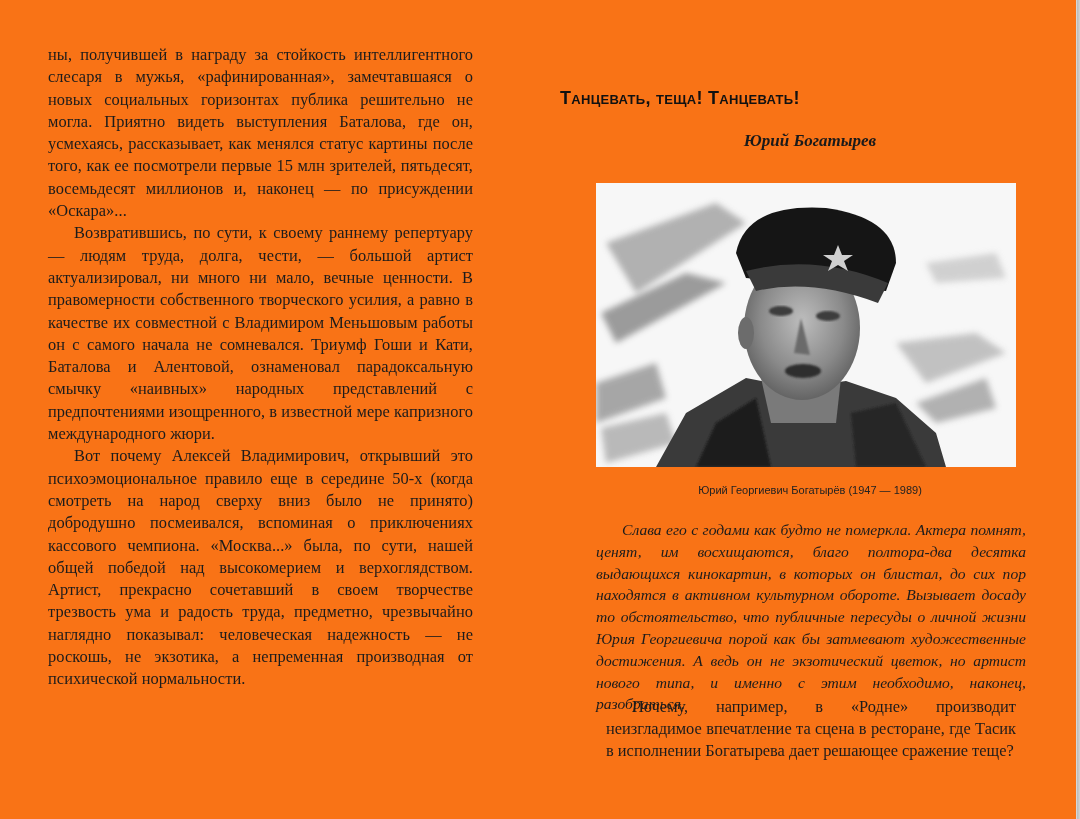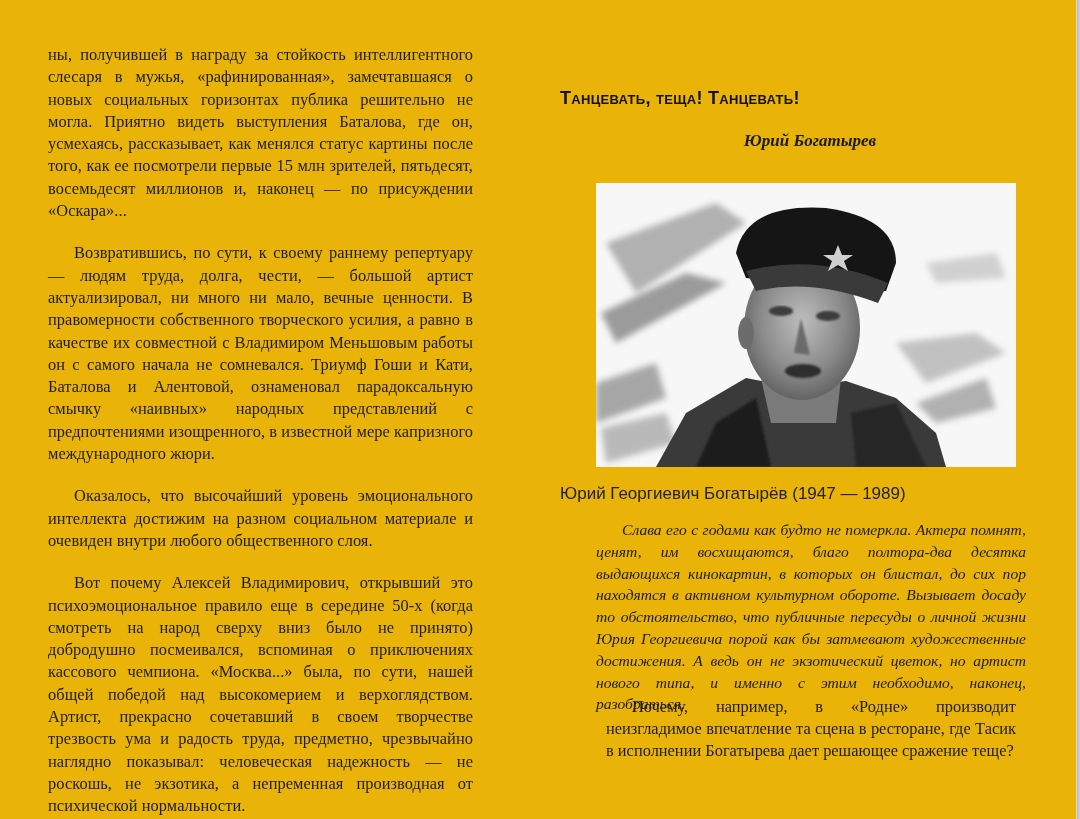--- a/index.html
+++ b/index.html
@@ -2,55 +2,55 @@
 <html><head>
 <meta charset="utf-8">
 <style>
   html, body { margin: 0; padding: 0; }
   body {
     width: 1080px; height: 819px; overflow: hidden;
     background: #fdfdfd; position: relative;
     font-family: "DejaVu Serif", "Liberation Serif", serif;
     color: #1c1c1c;
   }
-  .spread { position: absolute; inset: 0; background: #eab308; }
+  .spread { position: absolute; inset: 0; background: #f97316; }
   .right-edge {
     position: absolute; top: 0; right: 0; width: 4px; height: 819px;
     background: linear-gradient(to right, #e4e4e4, #bdbdbd 40%, #d6d6d6);
   }
   .page { position: absolute; top: 0; }
   .page-left { left: 0; width: 520px; height: 819px; }
   .page-right { left: 560px; width: 500px; height: 819px; }
 
   .col-left {
     position: absolute; left: 48px; top: 44px; width: 425px;
     font-family: "Liberation Serif", serif; font-size: 16.4px; line-height: 22.3px;
     text-align: justify; letter-spacing: 0.05px;
   }
   .col-left p { margin: 0; text-indent: 0; }
-  .col-left p.indent { text-indent: 26px; margin-top: 20px; }
+  .col-left p.indent { text-indent: 26px; }
 
   .heading {
     position: absolute; left: 0; width: 500px; top: 88px; text-align: left;
     font-family: "Liberation Sans", sans-serif; font-weight: bold; font-size: 18px;
     font-variant: small-caps; letter-spacing: 0.3px; color: #111;
   }
   .author {
     position: absolute; left: 0; width: 500px; top: 131px; text-align: center;
     font-family: "Liberation Serif", serif; font-style: italic; font-weight: bold;
     font-size: 17px; color: #1a1a1a;
   }
   .photo {
     position: absolute; left: 36px; top: 183px; width: 420px; height: 284px;
     background: #f6f6f6; overflow: hidden;
   }
   .photo svg { display: block; }
   .caption {
-    position: absolute; left: 0; width: 500px; top: 484px; 
-    font-family: "Liberation Sans", sans-serif; font-size: 17px; color: #222;
+    position: absolute; left: 0; width: 500px; top: 484px; text-align: center;
+    font-family: "Liberation Sans", sans-serif; font-size: 11px; color: #222;
   }
   .intro {
     position: absolute; left: 36px; top: 519px; width: 430px;
     font-family: "Liberation Serif", serif; font-style: italic; font-size: 15.6px;
     line-height: 21.8px; text-align: justify; color: #1c1c1c;
   }
   .intro p { margin: 0; text-indent: 26px; }
   .body-right {
     position: absolute; left: 36px; top: 686px; width: 430px;
     font-family: "Liberation Serif", serif; font-size: 16.4px; line-height: 22px;
@@ -64,21 +64,20 @@
 </style>
 </head>
 <body>
 
 <div class="spread">
 
   <div class="page page-left">
     <div class="col-left">
       <p>ны, получившей в награду за стойкость интеллигентного слесаря в мужья, «рафинированная», замечтавшаяся о новых социальных горизонтах публика решительно не могла. Приятно видеть выступления Баталова, где он, усмехаясь, рассказывает, как менялся статус картины после того, как ее посмотрели первые 15 млн зрителей, пятьдесят, восемьдесят миллионов и, наконец — по присуждении «Оскара»...</p>
       <p class="indent">Возвратившись, по сути, к своему раннему репертуару — людям труда, долга, чести, — большой артист актуализировал, ни много ни мало, вечные ценности. В правомерности собственного творческого усилия, а равно в качестве их совместной с Владимиром Меньшовым работы он с самого начала не сомневался. Триумф Гоши и Кати, Баталова и Алентовой, ознаменовал парадоксальную смычку «наивных» народных представлений с предпочтениями изощренного, в известной мере капризного международного жюри.</p>
-      <p class="indent">Оказалось, что высочайший уровень эмоционального интеллекта достижим на разном социальном материале и очевиден внутри любого общественного слоя.</p>
       <p class="indent">Вот почему Алексей Владимирович, открывший это психоэмоциональное правило еще в середине 50-х (когда смотреть на народ сверху вниз было не принято) добродушно посмеивался, вспоминая о приключениях кассового чемпиона. «Москва...» была, по сути, нашей общей победой над высокомерием и верхоглядством. Артист, прекрасно сочетавший в своем творчестве трезвость ума и радость труда, предметно, чрезвычайно наглядно показывал: человеческая надежность — не роскошь, не экзотика, а непременная производная от психической нормальности.</p>
     </div>
   </div>
 
   <div class="page page-right">
     <div class="heading">Танцевать, теща! Танцевать!</div>
     <div class="author">Юрий Богатырев</div>
 
     <div class="photo">
       <svg width="420" height="284" viewBox="0 0 420 284">

